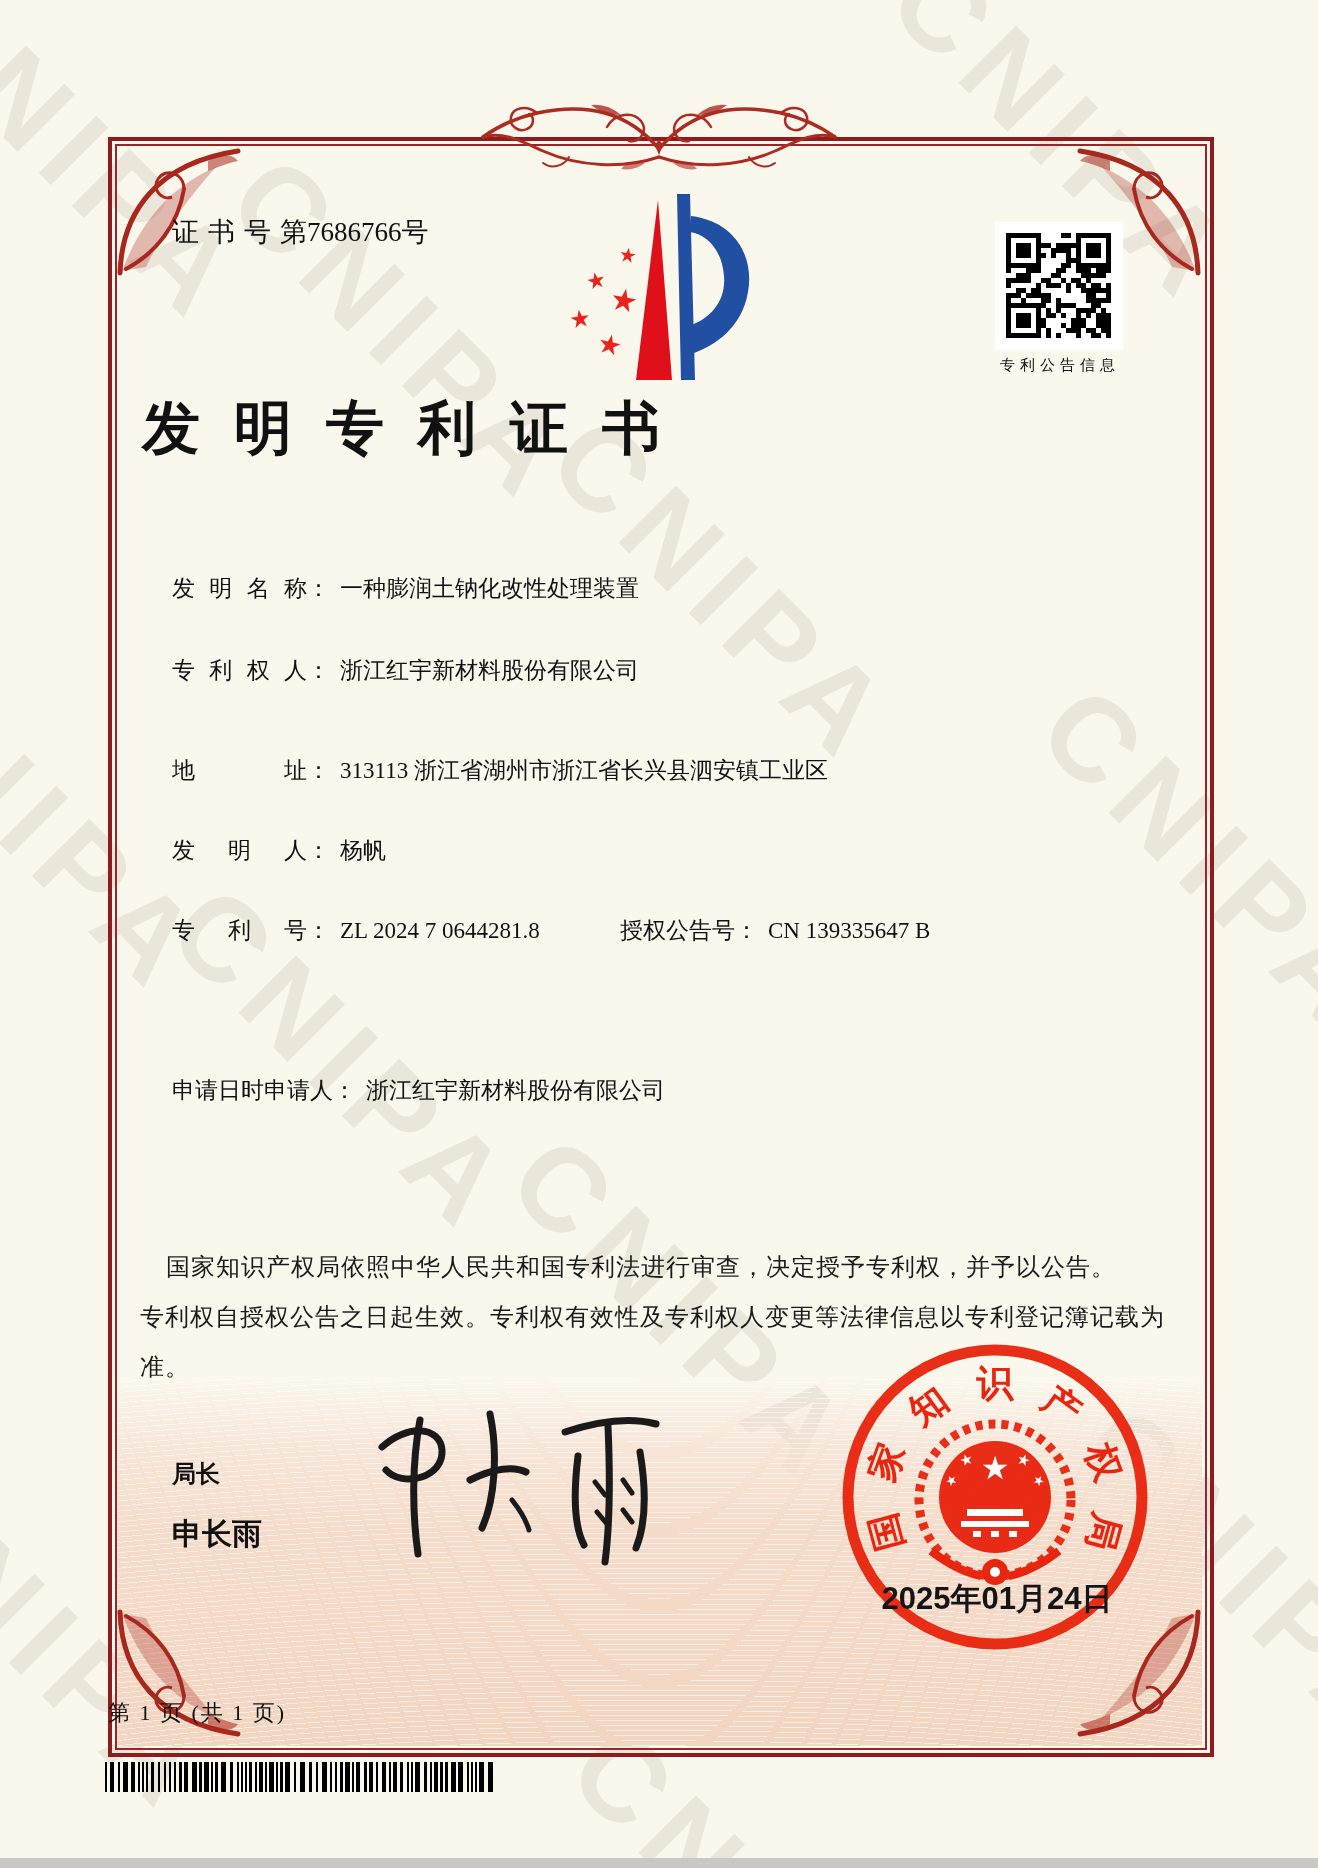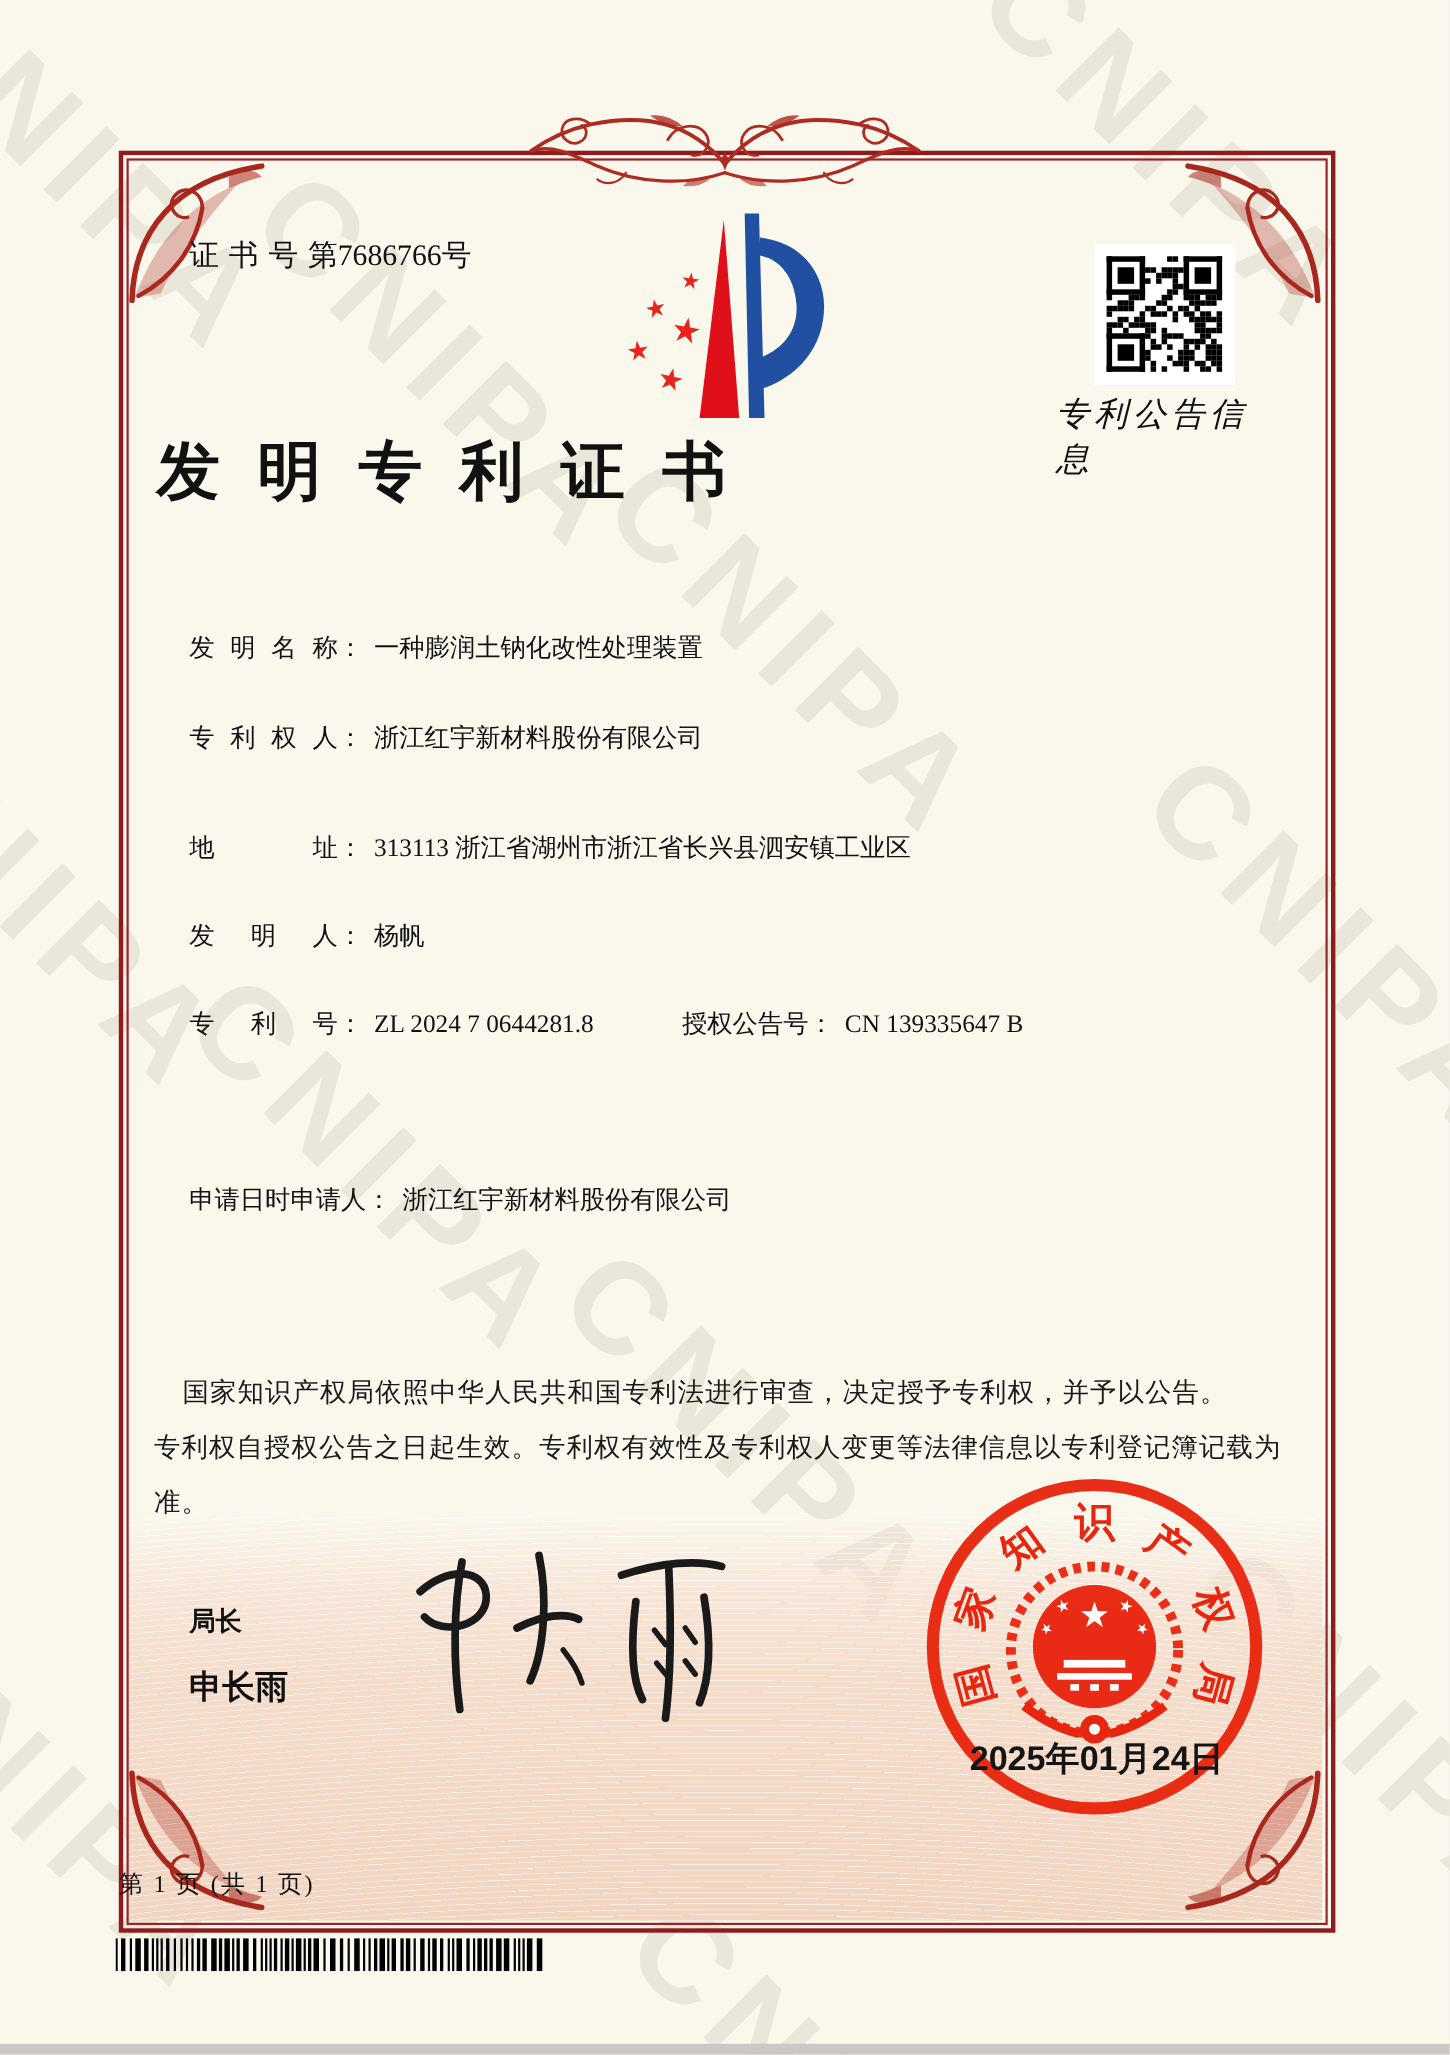--- a/index.html
+++ b/index.html
@@ -20,21 +20,21 @@
   
   .pink{position:absolute;left:116px;top:1378px;width:1086px;height:368px;
     background:
       repeating-radial-gradient(1800px 760px at 50% 330%, rgba(255,255,255,.55) 0 2px, rgba(255,255,255,0) 2px 12px),
       linear-gradient(180deg, rgba(246,221,206,0) 0px, rgba(246,222,207,.7) 70px, #f5dcca 150px, #f2d5c1 100%);}
 
   .certno{left:172px;top:214px;font-size:27px;}
   .certno .sp{letter-spacing:9px;}
 
   .qrbox{left:995px;top:222px;width:128px;height:128px;background:#fff;}
-  .qrcap{left:960px;top:356px;width:200px;text-align:left;font-size:30px;letter-spacing:5px;font-style:italic;}
+  .qrcap{left:960px;top:356px;width:200px;text-align:center;font-size:15px;letter-spacing:5px;}
 
   .title{left:108px;top:390px;width:1102px;text-align:left;font-size:58px;font-weight:bold;
          letter-spacing:34px;text-indent:34px;white-space:nowrap;}
 
   .row{position:absolute;left:172px;font-size:23px;white-space:nowrap;margin-top:27px;}
   .jl{display:inline-block;width:135px;text-align:justify;text-align-last:justify;vertical-align:bottom;}
   .val{margin-left:10px;}
   .rcol{position:absolute;left:448px;top:0;}
 
   .stmt{left:140px;top:1242px;width:1045px;font-size:24px;line-height:50px;letter-spacing:1px;color:#1a1a1a;}

